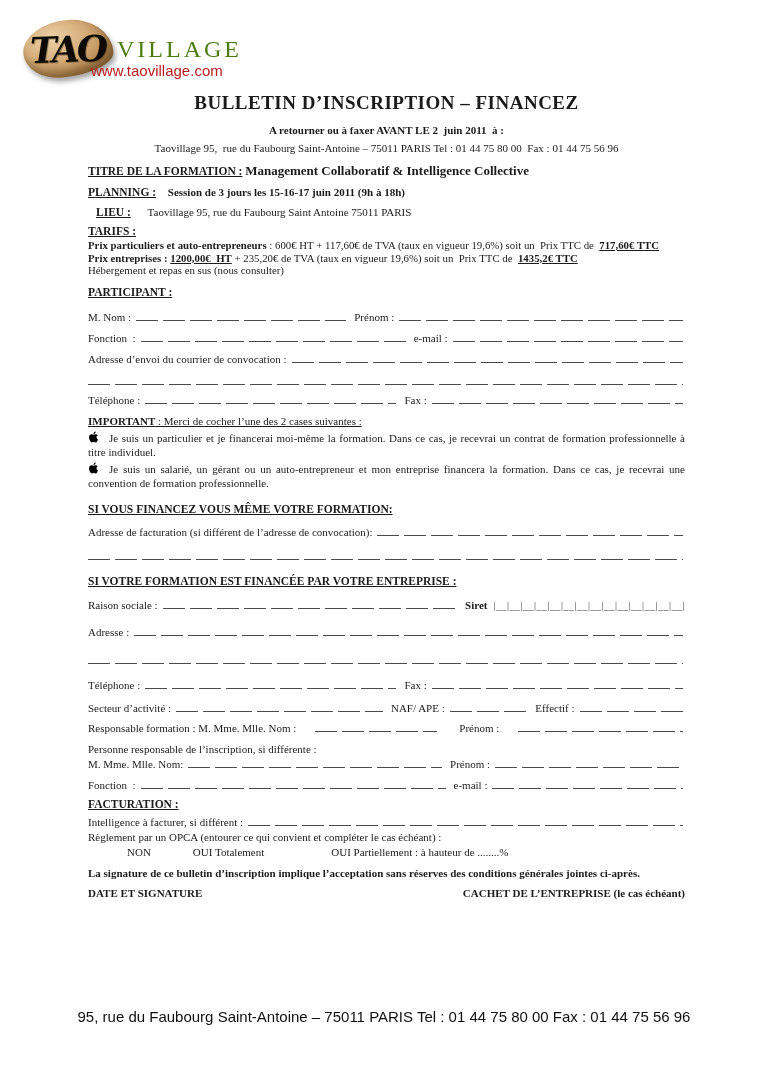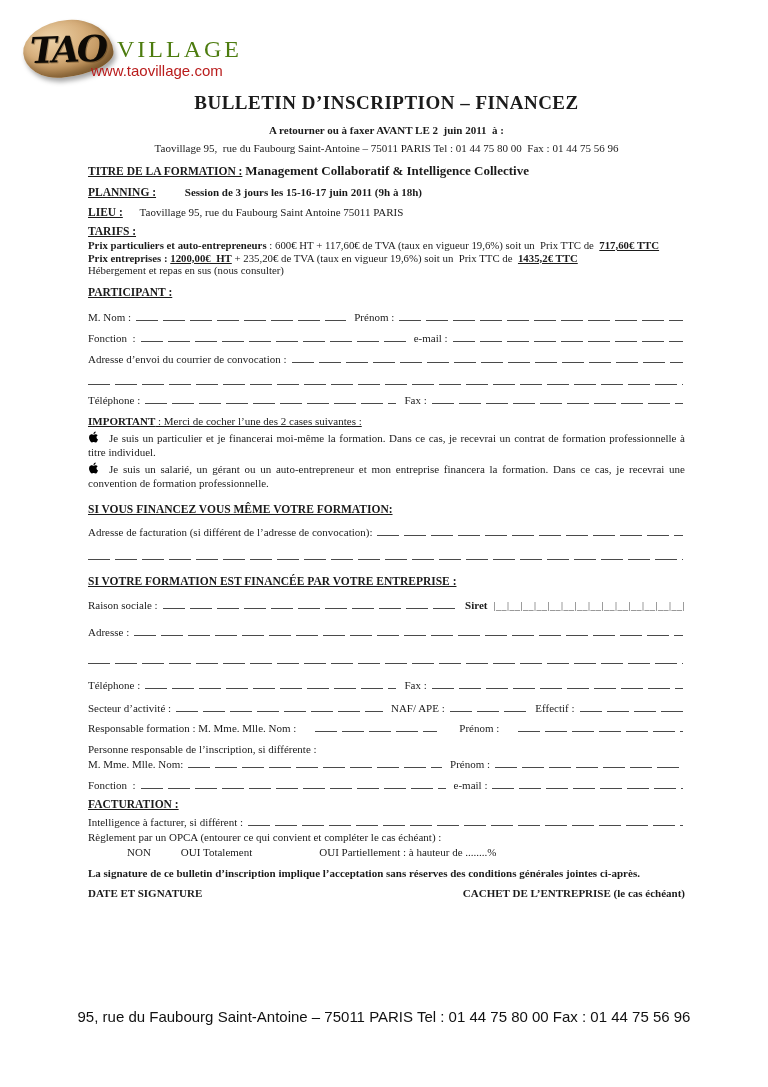--- a/index.html
+++ b/index.html
@@ -42,22 +42,22 @@
 
   .line { font-size:11px; line-height:13px; }
   .sec-h { font-weight:bold; text-decoration:underline; font-size:11.5px; }
   .b { font-weight:bold; }
   .bu { font-weight:bold; text-decoration:underline; }
   .pre { white-space:pre; }
 
   .titre-row { margin-top:10px; }
   .titre-val { font-weight:bold; font-size:13px; }
   .planning-row { margin-top:8px; }
-  .planning-val { font-weight:bold; margin-left:26px; }
-  .lieu-row { margin-top:7px; }
+  .planning-val { font-weight:bold; margin-left:9px; }
+  .lieu-row { margin-top:7px;margin-left:8px; }
   .lieu-val { margin-left:14px; }
   .tarifs-h { margin-top:6px; }
   .prix { font-size:10.8px; line-height:12.5px; }
   .prix1 { margin-top:1px; }
 
   .part-h { margin-top:9px; }
 
   .row { display:flex; align-items:baseline; font-size:11px; line-height:14px; }
   .row .lbl { white-space:pre; }
   .fill {
@@ -225,21 +225,21 @@
     <div class="line" style="margin-top:6px;">
       <span class="sec-h">FACTURATION :</span>
     </div>
     <div class="row" style="margin-top:4px;">
       <span class="lbl">Intelligence à facturer, si différent :</span>
       <div class="fill"></div>
     </div>
     <div class="line" style="margin-top:2px;">Règlement par un OPCA (entourer ce qui convient et compléter le cas échéant) :</div>
     <div class="opca-opts">
       <span style="margin-left:39px;">NON</span>
-      <span style="margin-left:30px;">OUI Totalement</span>
+      <span style="margin-left:42px;">OUI Totalement</span>
       <span style="margin-left:67px;">OUI Partiellement : à hauteur de ........%</span>
     </div>
 
     <div class="sig-notice">La signature de ce bulletin d’inscription implique l’acceptation sans réserves des conditions générales jointes ci-après.</div>
     <div class="sig-row">
       <span>DATE ET SIGNATURE</span>
       <span>CACHET DE L’ENTREPRISE (le cas échéant)</span>
     </div>
 
   </div>

